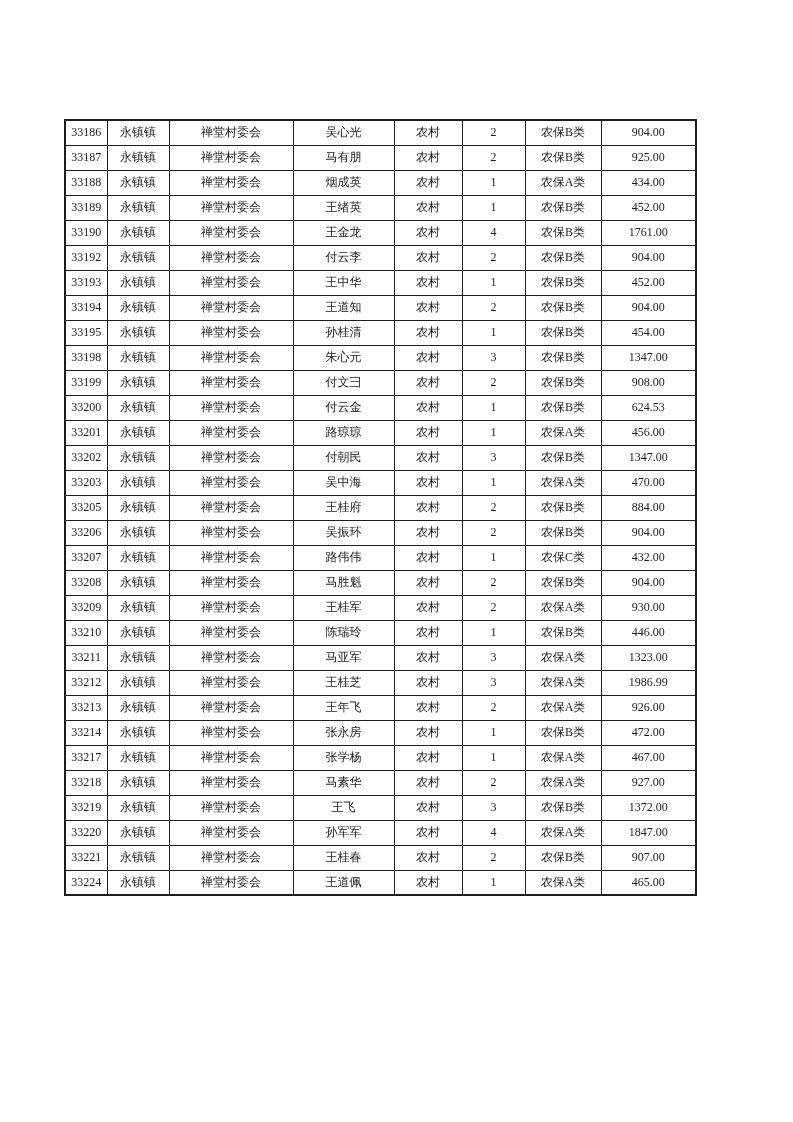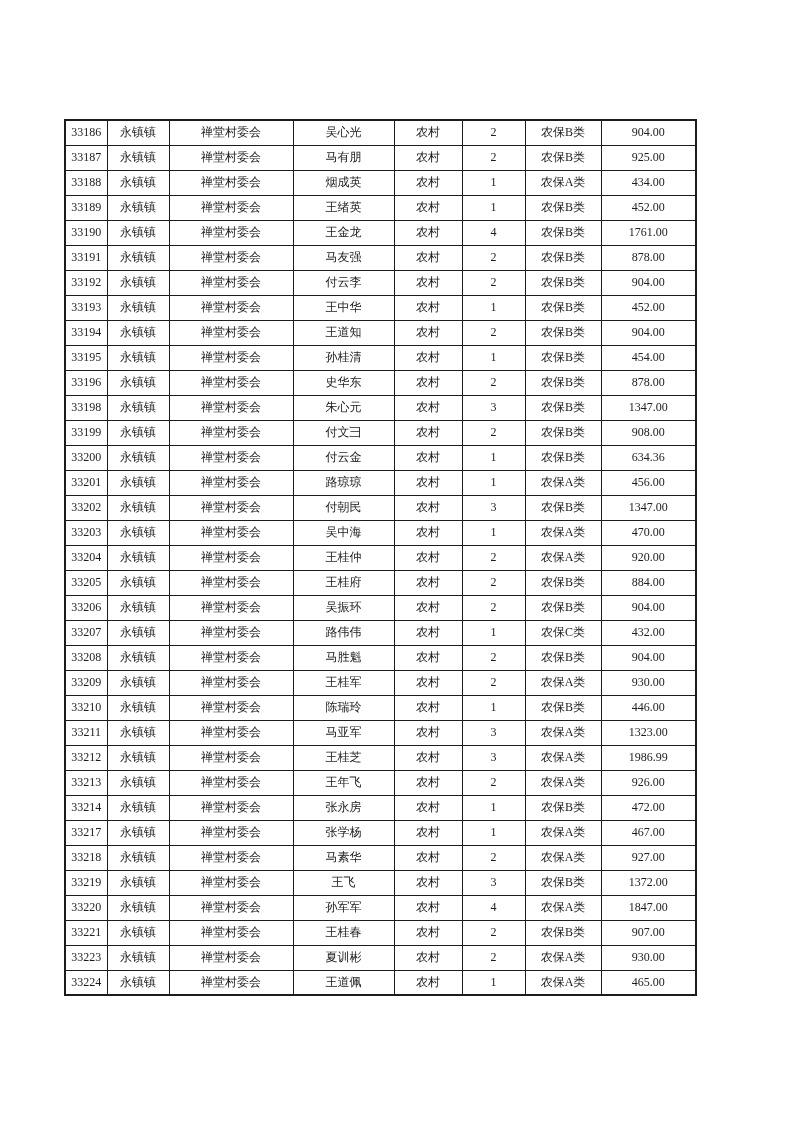--- a/index.html
+++ b/index.html
@@ -98,30 +98,20 @@
           <td>33190</td>
           <td>永镇镇</td>
           <td>禅堂村委会</td>
           <td>王金龙</td>
           <td>农村</td>
           <td>4</td>
           <td>农保B类</td>
           <td>1761.00</td>
         </tr>
         <tr>
-          <td>33191</td>
-          <td>永镇镇</td>
-          <td>禅堂村委会</td>
-          <td>马友强</td>
-          <td>农村</td>
-          <td>2</td>
-          <td>农保B类</td>
-          <td>878.00</td>
-        </tr>
-        <tr>
           <td>33192</td>
           <td>永镇镇</td>
           <td>禅堂村委会</td>
           <td>付云李</td>
           <td>农村</td>
           <td>2</td>
           <td>农保B类</td>
           <td>904.00</td>
         </tr>
         <tr>
@@ -148,30 +138,20 @@
           <td>33195</td>
           <td>永镇镇</td>
           <td>禅堂村委会</td>
           <td>孙桂清</td>
           <td>农村</td>
           <td>1</td>
           <td>农保B类</td>
           <td>454.00</td>
         </tr>
         <tr>
-          <td>33196</td>
-          <td>永镇镇</td>
-          <td>禅堂村委会</td>
-          <td>史华东</td>
-          <td>农村</td>
-          <td>2</td>
-          <td>农保B类</td>
-          <td>878.00</td>
-        </tr>
-        <tr>
           <td>33198</td>
           <td>永镇镇</td>
           <td>禅堂村委会</td>
           <td>朱心元</td>
           <td>农村</td>
           <td>3</td>
           <td>农保B类</td>
           <td>1347.00</td>
         </tr>
         <tr>
@@ -185,21 +165,21 @@
           <td>908.00</td>
         </tr>
         <tr>
           <td>33200</td>
           <td>永镇镇</td>
           <td>禅堂村委会</td>
           <td>付云金</td>
           <td>农村</td>
           <td>1</td>
           <td>农保B类</td>
-          <td>634.36</td>
+          <td>624.53</td>
         </tr>
         <tr>
           <td>33201</td>
           <td>永镇镇</td>
           <td>禅堂村委会</td>
           <td>路琼琼</td>
           <td>农村</td>
           <td>1</td>
           <td>农保A类</td>
           <td>456.00</td>
@@ -216,30 +196,20 @@
         </tr>
         <tr>
           <td>33203</td>
           <td>永镇镇</td>
           <td>禅堂村委会</td>
           <td>吴中海</td>
           <td>农村</td>
           <td>1</td>
           <td>农保A类</td>
           <td>470.00</td>
-        </tr>
-        <tr>
-          <td>33204</td>
-          <td>永镇镇</td>
-          <td>禅堂村委会</td>
-          <td>王桂仲</td>
-          <td>农村</td>
-          <td>2</td>
-          <td>农保A类</td>
-          <td>920.00</td>
         </tr>
         <tr>
           <td>33205</td>
           <td>永镇镇</td>
           <td>禅堂村委会</td>
           <td>王桂府</td>
           <td>农村</td>
           <td>2</td>
           <td>农保B类</td>
           <td>884.00</td>
@@ -376,30 +346,20 @@
         </tr>
         <tr>
           <td>33221</td>
           <td>永镇镇</td>
           <td>禅堂村委会</td>
           <td>王桂春</td>
           <td>农村</td>
           <td>2</td>
           <td>农保B类</td>
           <td>907.00</td>
-        </tr>
-        <tr>
-          <td>33223</td>
-          <td>永镇镇</td>
-          <td>禅堂村委会</td>
-          <td>夏训彬</td>
-          <td>农村</td>
-          <td>2</td>
-          <td>农保A类</td>
-          <td>930.00</td>
         </tr>
         <tr>
           <td>33224</td>
           <td>永镇镇</td>
           <td>禅堂村委会</td>
           <td>王道佩</td>
           <td>农村</td>
           <td>1</td>
           <td>农保A类</td>
           <td>465.00</td>

